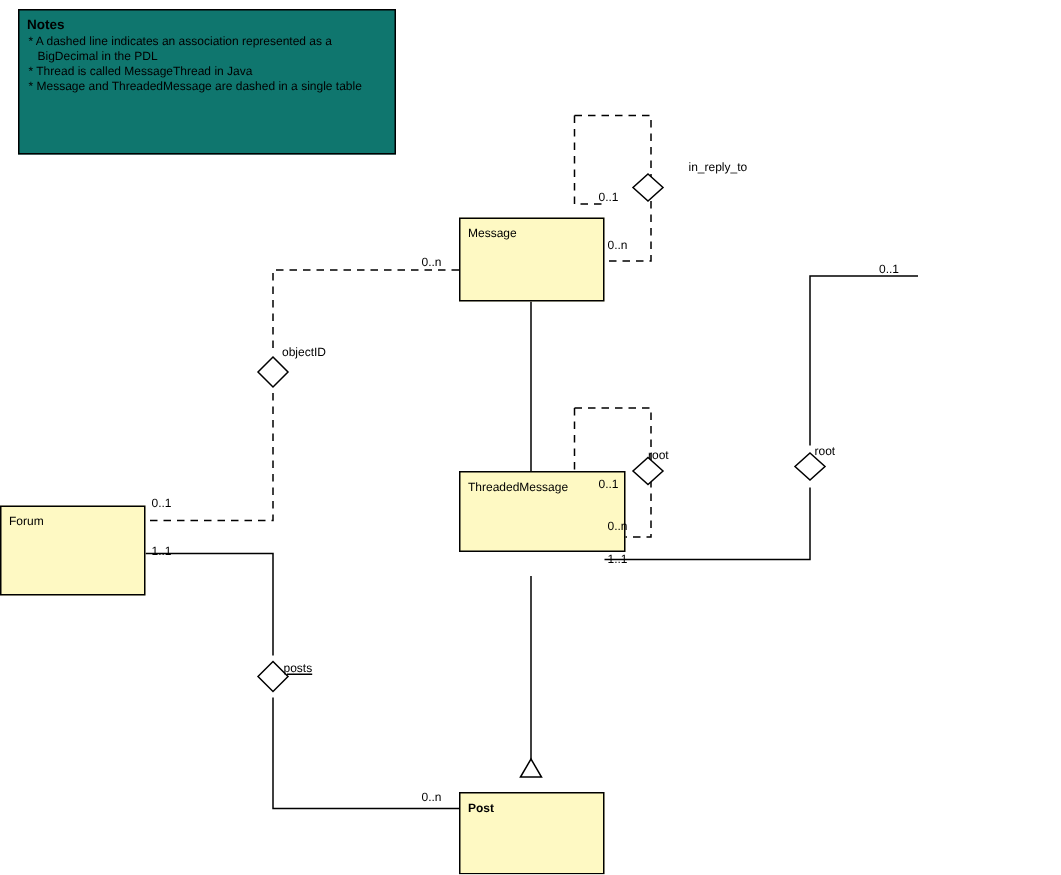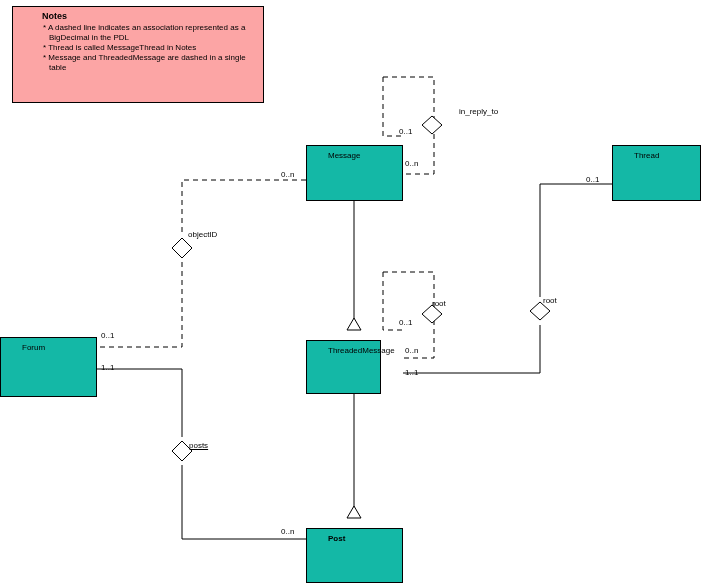--- a/index.html
+++ b/index.html
@@ -18,23 +18,22 @@
   svg.layer {
     position: absolute;
     left: 0;
     top: 0;
     width: 707px;
     height: 583px;
   }
   .note-box {
     position: absolute;
     border: 1px solid #000000;
-    background: #fca5a5;
+    background: #0f766e;
     box-sizing: border-box;
-    padding-left: 24px;
   }
   .note-title {
     font-size: 9px;
     font-weight: bold;
     color: #000000;
     margin: 4px 0 2px 5px;
   }
   .note-list {
     margin: 0;
     padding: 0 6px 4px 6px;
@@ -43,23 +42,22 @@
   .note-list li {
     font-size: 8px;
     color: #000000;
     line-height: 10px;
     text-indent: -6px;
     padding-left: 6px;
   }
   .cls-box {
     position: absolute;
     border: 1px solid #000000;
-    background: #14b8a6;
+    background: #fef9c3;
     box-sizing: border-box;
-    padding-left: 16px;
   }
   .cls-name {
     font-size: 8px;
     color: #000000;
     margin: 5px 0 0 5px;
     white-space: nowrap;
   }
   .label {
     position: absolute;
     font-size: 8px;
@@ -103,38 +101,35 @@
       <path d="M 432 305 L 442 314 L 432 323 L 422 314 Z" fill="#ffffff"></path>
       <path d="M 540 302 L 550 311 L 540 320 L 530 311 Z" fill="#ffffff"></path>
       <path d="M 182 441 L 192 451 L 182 461 L 172 451 Z" fill="#ffffff"></path>
     </g>
   </svg>
 
   <div class="note-box" style="left:12px; top:6px; width:252px; height:97px;">
     <div class="note-title">Notes</div>
     <ul class="note-list">
       <li>* A dashed line indicates an association represented as a BigDecimal in the PDL</li>
-      <li>* Thread is called MessageThread in Notes</li>
+      <li>* Thread is called MessageThread in Java</li>
       <li>* Message and ThreadedMessage are dashed in a single table</li>
     </ul>
   </div>
 
   <div class="cls-box" style="left:306px; top:145px; width:97px; height:56px;">
     <div class="cls-name">Message</div>
   </div>
 
-  <div class="cls-box" style="left:612px; top:145px; width:89px; height:56px;">
-    <div class="cls-name">Thread</div>
-  </div>
 
   <div class="cls-box" style="left:0px; top:337px; width:97px; height:60px;">
     <div class="cls-name">Forum</div>
   </div>
 
-  <div class="cls-box" style="left:306px; top:340px; width:75px; height:54px;text-align:center;">
+  <div class="cls-box" style="left:306px; top:314px; width:111px; height:54px;">
     <div class="cls-name">ThreadedMessage</div>
   </div>
 
   <div class="cls-box" style="left:306px; top:528px; width:97px; height:55px;font-weight:bold;">
     <div class="cls-name">Post</div>
   </div>
 
   <div class="label" style="left:459px; top:107px;">in_reply_to</div>
   <div class="label" style="left:188px; top:230px;">objectID</div>
   <div class="label" style="left:432px; top:299px;">root</div>

